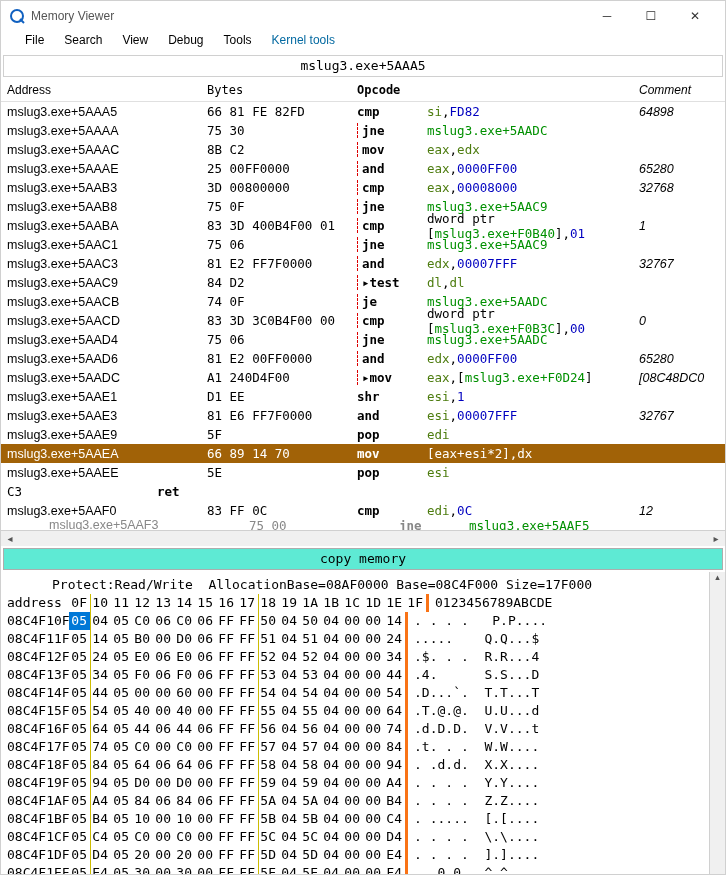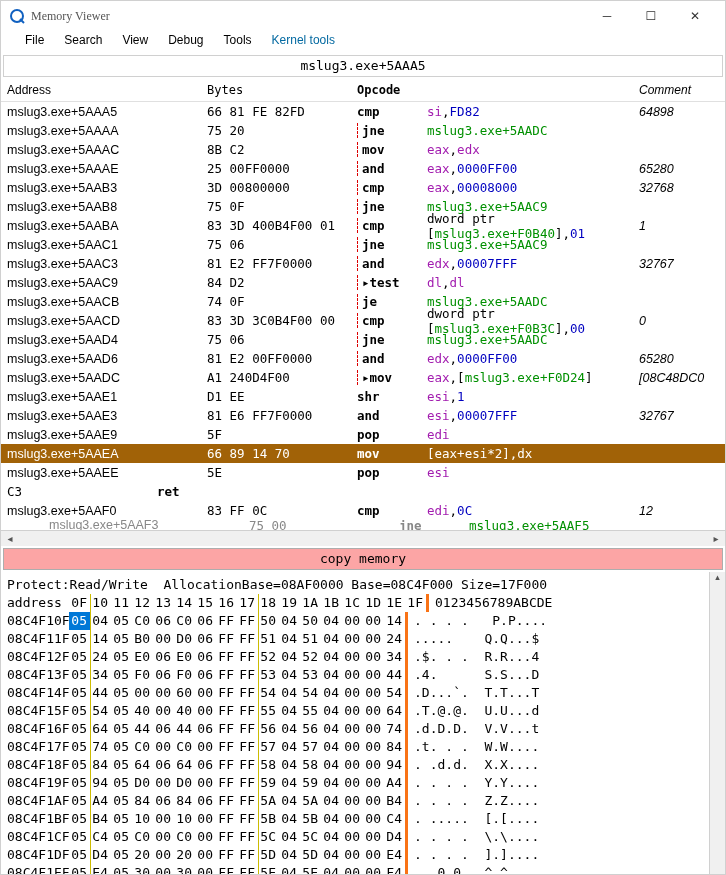--- a/index.html
+++ b/index.html
@@ -1,46 +1,46 @@
 <!DOCTYPE html>
 <html><head>
 <meta charset="utf-8">
 <style>
 * { margin:0; padding:0; box-sizing:border-box; }
 body { font-family:"Segoe UI",Tahoma,sans-serif; font-size:12px; background:#fff; width:726px; height:875px; overflow:hidden; border:1px solid #d0d0d0; }
 .titlebar { height:30px; background:#fff; display:flex; align-items:center; padding:0 8px; font-size:12px; color:#555; }
 .titlebar .icon { width:16px; height:16px; margin-right:6px; }
 .titlebar .icon svg { width:16px; height:16px; }
-.titlebar .title { flex:1;font-family:Liberation Serif, serif; }
+.titlebar .title { flex:1; }
 .titlebar .winbtn { width:44px; height:28px; display:flex; align-items:center; justify-content:center; color:#333; }
 .menubar { height:22px; display:flex; padding:0 14px; font-size:12px; }
 .menubar .menuitem { padding:2px 10px; cursor:pointer; }
 .menubar .disabled { color:#0369a1; }
 .addrbar { height:22px; border:1px solid #d0d0d0; margin:2px; text-align:center; font-family:Consolas,monospace; font-size:13px; line-height:20px; }
 .disasm-header { display:flex; font-size:12px; padding:4px 6px; border-bottom:1px solid #e0e0e0; font-weight:400; }
 .col-addr { width:200px; flex-shrink:0; }
 .col-bytes { width:150px; flex-shrink:0; font-family:Consolas,monospace; }
 .col-op { width:70px; flex-shrink:0; font-family:Consolas,monospace; }
 .col-oper { flex:1; font-family:Consolas,monospace; }
 .col-com { width:80px; flex-shrink:0;font-style:italic; }
 .disasm-body { font-size:12.5px; }
 .drow { display:flex; padding:1px 6px; height:19px; align-items:center; }
 .drow.sel { background:#a16207; color:#fff !important; }
 .drow.sel .op-imm,.drow.sel .op-reg,.drow.sel .op-addr,.drow.sel .col-op { color:#fff !important; }
 .col-op { font-weight:bold; }
 .col-op.jump { border-left:1px dashed #d00; padding-left:4px; }
 .drow .col-addr { font-family:"Segoe UI",sans-serif; }
-.op-reg { color:#a21caf; }
+.op-reg { color:#4d7c0f; }
 .op-imm { color:#0000c0; }
 .op-addr { color:#009000; }
 .scrollh { height:16px; background:#f0f0f0; border-top:1px solid #d0d0d0; display:flex; align-items:center; font-size:10px; color:#555; padding:0 2px; }
 .scrollh .arrow { width:14px; text-align:center; }
-.copybtn { height:22px; margin:2px; border:1px solid #adadad; background:#fca5a5; text-align:center; font-family:Consolas,monospace; font-size:13px; line-height:20px; cursor:pointer; }
+.copybtn { height:22px; margin:2px; border:1px solid #adadad; background:#5eead4; text-align:center; font-family:Consolas,monospace; font-size:13px; line-height:20px; cursor:pointer; }
 .hexpane { font-family:Consolas,monospace; font-size:13px; padding:4px 6px; white-space:pre; line-height:18px; position:relative;}
-.hexpane .info { color:#000; }
+.hexpane .info { color:#000;margin-left:45px; }
 .hexpane .hexrow { display:flex; }
 .hexpane .haddr { width:62px; flex-shrink:0; }
 .hexpane .hb { width:21px; text-align:right; padding-right:3px; flex-shrink:0; }
 .hexpane .hb.sep { border-left:1px solid #ccbb00; }
 .hexpane .hb.sel { background:#0078d7; color:#fff; }
 .hexpane .htxt { padding-left:6px; }
 .hexpane .vline1 { border-left:3px solid #f97316; }
 .vscroll { position:absolute; right:0; top:0; width:16px; height:100%; background:#f0f0f0; border-left:1px solid #d0d0d0; }
 .vscroll::before { content:'▴'; position:absolute; top:0; width:100%; text-align:center; font-size:9px; color:#555;}
 .vscroll::after { content:'▾'; position:absolute; bottom:0; width:100%; text-align:center; font-size:9px; color:#555;}
@@ -84,21 +84,21 @@
 <div class="disasm-body" id="disasm-body">
     <div class="drow">
       <div class="col-addr">mslug3.exe+5AAA5</div>
       <div class="col-bytes">66 81 FE 82FD</div>
       <div class="col-op">cmp</div>
       <div class="col-oper"><span class="op-reg">si</span><span>,</span><span class="op-imm">FD82</span></div>
       <div class="col-com">64898</div>
     </div>
     <div class="drow">
       <div class="col-addr">mslug3.exe+5AAAA</div>
-      <div class="col-bytes">75 20</div>
+      <div class="col-bytes">75 30</div>
       <div class="col-op jump">jne</div>
       <div class="col-oper"><span class="op-addr">mslug3.exe+5AADC</span></div>
       <div class="col-com"></div>
     </div>
     <div class="drow">
       <div class="col-addr">mslug3.exe+5AAAC</div>
       <div class="col-bytes">8B C2</div>
       <div class="col-op jump">mov</div>
       <div class="col-oper"><span class="op-reg">eax</span><span>,</span><span class="op-reg">edx</span></div>
       <div class="col-com"></div>

